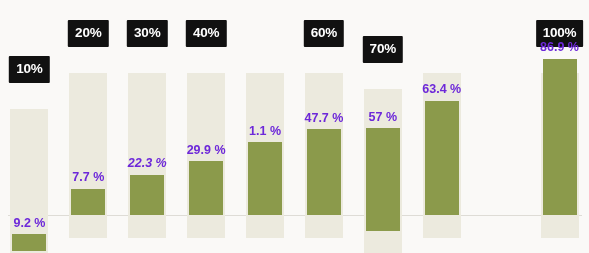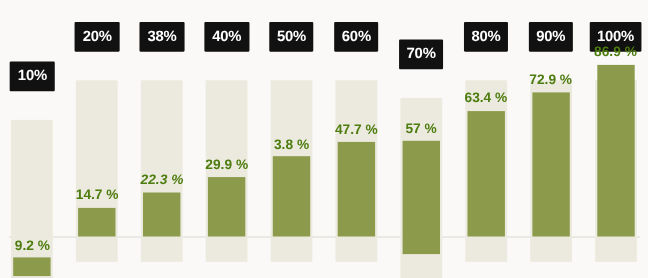--- a/index.html
+++ b/index.html
@@ -61,21 +61,21 @@
     left: 50%;
     transform: translateX(-50%);
     background: #8b9a4b;
   }
 
   
   .value-label {
     position: absolute;
     left: 50%;
     transform: translateX(-50%);
-    color: #4d7c0f;
+    color: #6d28d9;
     font-size: 12.5px;
     font-weight: bold;
     line-height: 1;
     white-space: nowrap;
   }
 
   
   #baseline {
     position: absolute;
     left: 8px;
@@ -96,71 +96,63 @@
     <div class="badge">10%</div>
     <div class="track-bg" style="width:38px;"></div>
     <div class="bar-fill" style="width:34px;height:16.6px;"></div>
     <div class="value-label" style="bottom:59.6px;">9.2 %</div>
   </div>
 
   <div class="column" style="left:58.9px;width:58.9px;">
     <div class="badge">20%</div>
     <div class="track-bg" style="width:38px;"></div>
     <div class="bar-fill" style="width:34px;height:26.5px;"></div>
-    <div class="value-label" style="bottom:69.5px;">14.7 %</div>
+    <div class="value-label" style="bottom:69.5px;">7.7 %</div>
   </div>
 
   <div class="column" style="left:117.8px;width:58.9px;">
-    <div class="badge">38%</div>
+    <div class="badge">30%</div>
     <div class="track-bg" style="width:38px;"></div>
     <div class="bar-fill" style="width:34px;height:40.2px;"></div>
     <div class="value-label" style="bottom:83.2px;font-style:italic;">22.3 %</div>
   </div>
 
   <div class="column" style="left:176.7px;width:58.9px;">
     <div class="badge">40%</div>
     <div class="track-bg" style="width:38px;"></div>
     <div class="bar-fill" style="width: 34px; height: 53.8px;"></div>
     <div class="value-label" style="bottom: 96.8px;">29.9 %</div>
   </div>
 
   <div class="column" style="left:235.6px;width:58.9px;">
-    <div class="badge">50%</div>
     <div class="track-bg" style="width:38px;"></div>
     <div class="bar-fill" style="width:34px;height:72.6px;"></div>
-    <div class="value-label" style="bottom:115.6px;">3.8 %</div>
+    <div class="value-label" style="bottom:115.6px;">1.1 %</div>
   </div>
 
   <div class="column" style="left:294.5px;width:58.9px;">
     <div class="badge">60%</div>
     <div class="track-bg" style="width:38px;"></div>
     <div class="bar-fill" style="width: 34px; height: 85.9px;"></div>
     <div class="value-label" style="bottom: 128.9px;">47.7 %</div>
   </div>
 
   <div class="column" style="left:353.4px;width:58.9px;margin-top:16px;">
     <div class="badge">70%</div>
     <div class="track-bg" style="width:38px;"></div>
     <div class="bar-fill" style="width:34px;height:102.7px;"></div>
     <div class="value-label" style="bottom:145.7px;">57 %</div>
   </div>
 
   <div class="column" style="left:412.3px;width:58.9px;">
-    <div class="badge">80%</div>
     <div class="track-bg" style="width:38px;"></div>
     <div class="bar-fill" style="width:34px;height:114.2px;"></div>
     <div class="value-label" style="bottom:157.2px;">63.4 %</div>
   </div>
 
-  <div class="column" style="left:471.2px;width:58.9px;">
-    <div class="badge">90%</div>
-    <div class="track-bg" style="width:38px;"></div>
-    <div class="bar-fill" style="width:34px;height:131.3px;"></div>
-    <div class="value-label" style="bottom:174.3px;">72.9 %</div>
-  </div>
 
   <div class="column" style="left:530.1px;width:58.9px;">
     <div class="badge">100%</div>
     <div class="track-bg" style="width:38px;"></div>
     <div class="bar-fill" style="width:34px;height:156.5px;"></div>
     <div class="value-label" style="bottom:199.5px;">86.9 %</div>
   </div>
 
 </div>
 

